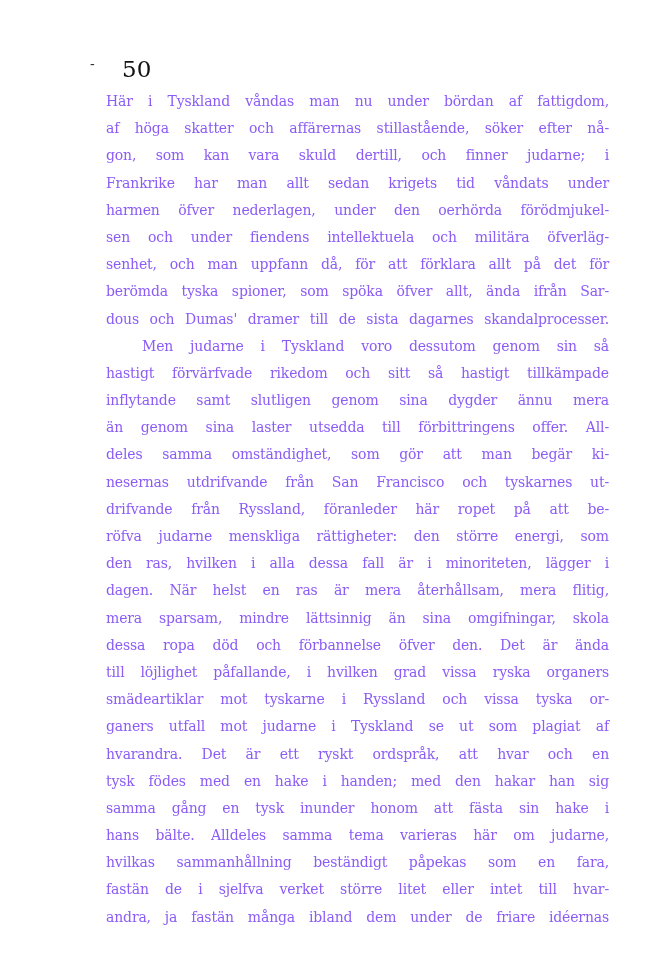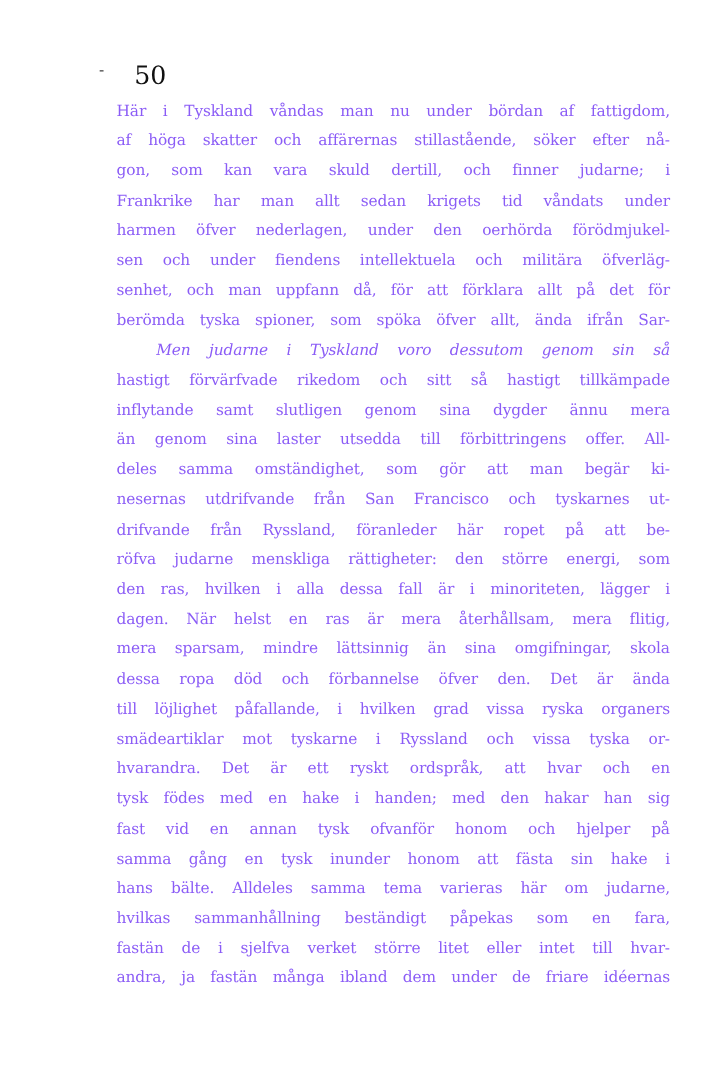--- a/index.html
+++ b/index.html
@@ -13,55 +13,56 @@
       font-size: 14px;
       line-height: 27.2px;
       height: 27.2px;
       white-space: nowrap;
       text-align: justify;
       text-align-last: justify;
       letter-spacing: -0.15px;
       color: #8b5cf6;
       overflow: visible;
     }
-    .line.indent { padding-left: 36px; font-style: italic; }
+    .line.indent { padding-left: 36px; }
   </style>
 </head>
 <body>
 
 <div class="page">
   <span class="folio-mark">-</span>
   <span class="folio">50</span>
 
   <div class="text-block">
     <div class="line">Här i Tyskland våndas man nu under bördan af fattigdom,</div>
     <div class="line">af höga skatter och affärernas stillastående, söker efter nå-</div>
     <div class="line">gon, som kan vara skuld dertill, och finner judarne; i</div>
     <div class="line">Frankrike har man allt sedan krigets tid våndats under</div>
     <div class="line">harmen öfver nederlagen, under den oerhörda förödmjukel-</div>
     <div class="line">sen och under fiendens intellektuela och militära öfverläg-</div>
     <div class="line">senhet, och man uppfann då, för att förklara allt på det för</div>
     <div class="line">berömda tyska spioner, som spöka öfver allt, ända ifrån Sar-</div>
+    <div class="line">dous och Dumas' dramer till de sista dagarnes skandalprocesser.</div>
     <div class="line indent">Men judarne i Tyskland voro dessutom genom sin så</div>
     <div class="line">hastigt förvärfvade rikedom och sitt så hastigt tillkämpade</div>
     <div class="line">inflytande samt slutligen genom sina dygder ännu mera</div>
     <div class="line">än genom sina laster utsedda till förbittringens offer. All-</div>
     <div class="line">deles samma omständighet, som gör att man begär ki-</div>
     <div class="line">nesernas utdrifvande från San Francisco och tyskarnes ut-</div>
     <div class="line">drifvande från Ryssland, föranleder här ropet på att be-</div>
     <div class="line">röfva judarne menskliga rättigheter: den större energi, som</div>
     <div class="line">den ras, hvilken i alla dessa fall är i minoriteten, lägger i</div>
     <div class="line">dagen. När helst en ras är mera återhållsam, mera flitig,</div>
     <div class="line">mera sparsam, mindre lättsinnig än sina omgifningar, skola</div>
     <div class="line">dessa ropa död och förbannelse öfver den. Det är ända</div>
     <div class="line">till löjlighet påfallande, i hvilken grad vissa ryska organers</div>
     <div class="line">smädeartiklar mot tyskarne i Ryssland och vissa tyska or-</div>
+    <div class="line">ganers utfall mot judarne i Tyskland se ut som plagiat af</div>
     <div class="line">hvarandra. Det är ett ryskt ordspråk, att hvar och en</div>
     <div class="line">tysk födes med en hake i handen; med den hakar han sig</div>
-    <div class="line">fast vid en annan tysk ofvanför honom och hjelper på</div>
     <div class="line">samma gång en tysk inunder honom att fästa sin hake i</div>
     <div class="line">hans bälte. Alldeles samma tema varieras här om judarne,</div>
     <div class="line">hvilkas sammanhållning beständigt påpekas som en fara,</div>
     <div class="line">fastän de i sjelfva verket större litet eller intet till hvar-</div>
     <div class="line">andra, ja fastän många ibland dem under de friare idéernas</div>
 
   </div>
 </div>
 
 </body></html>

